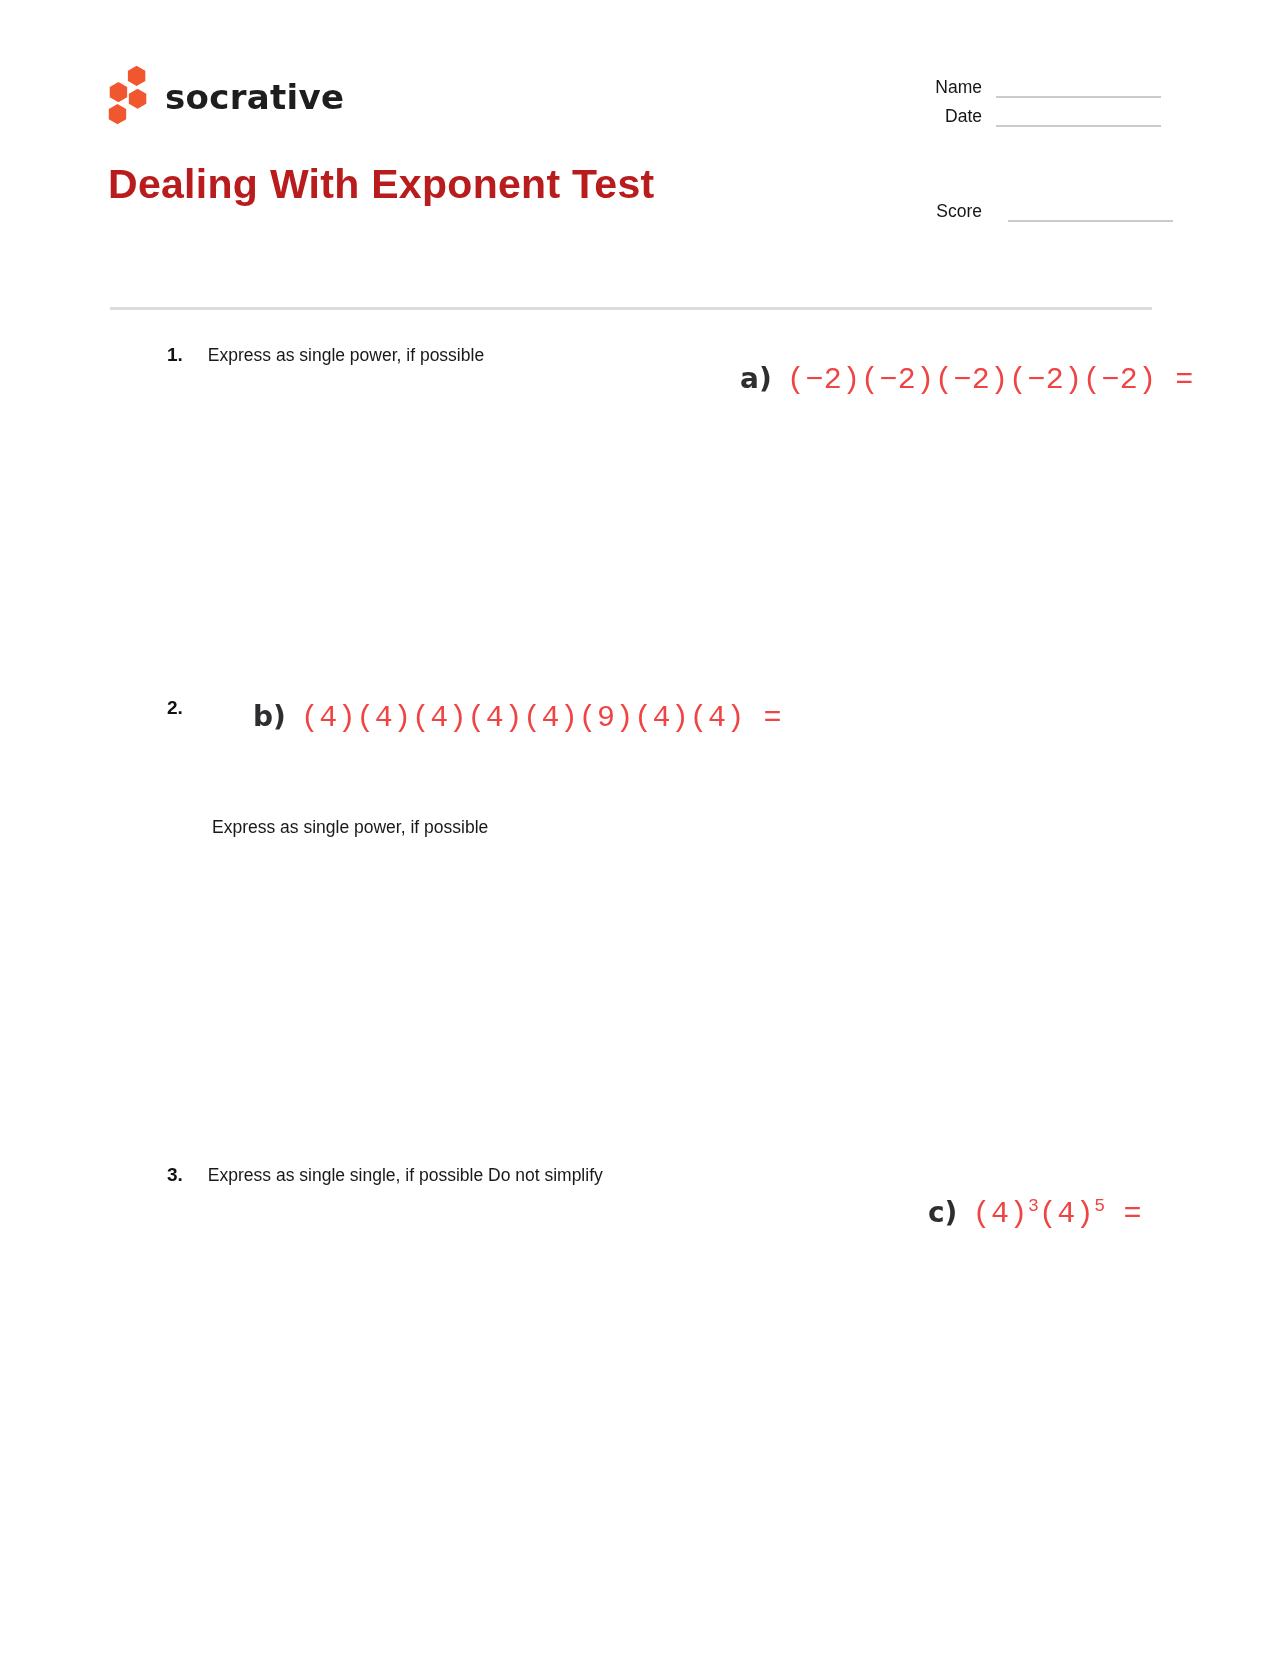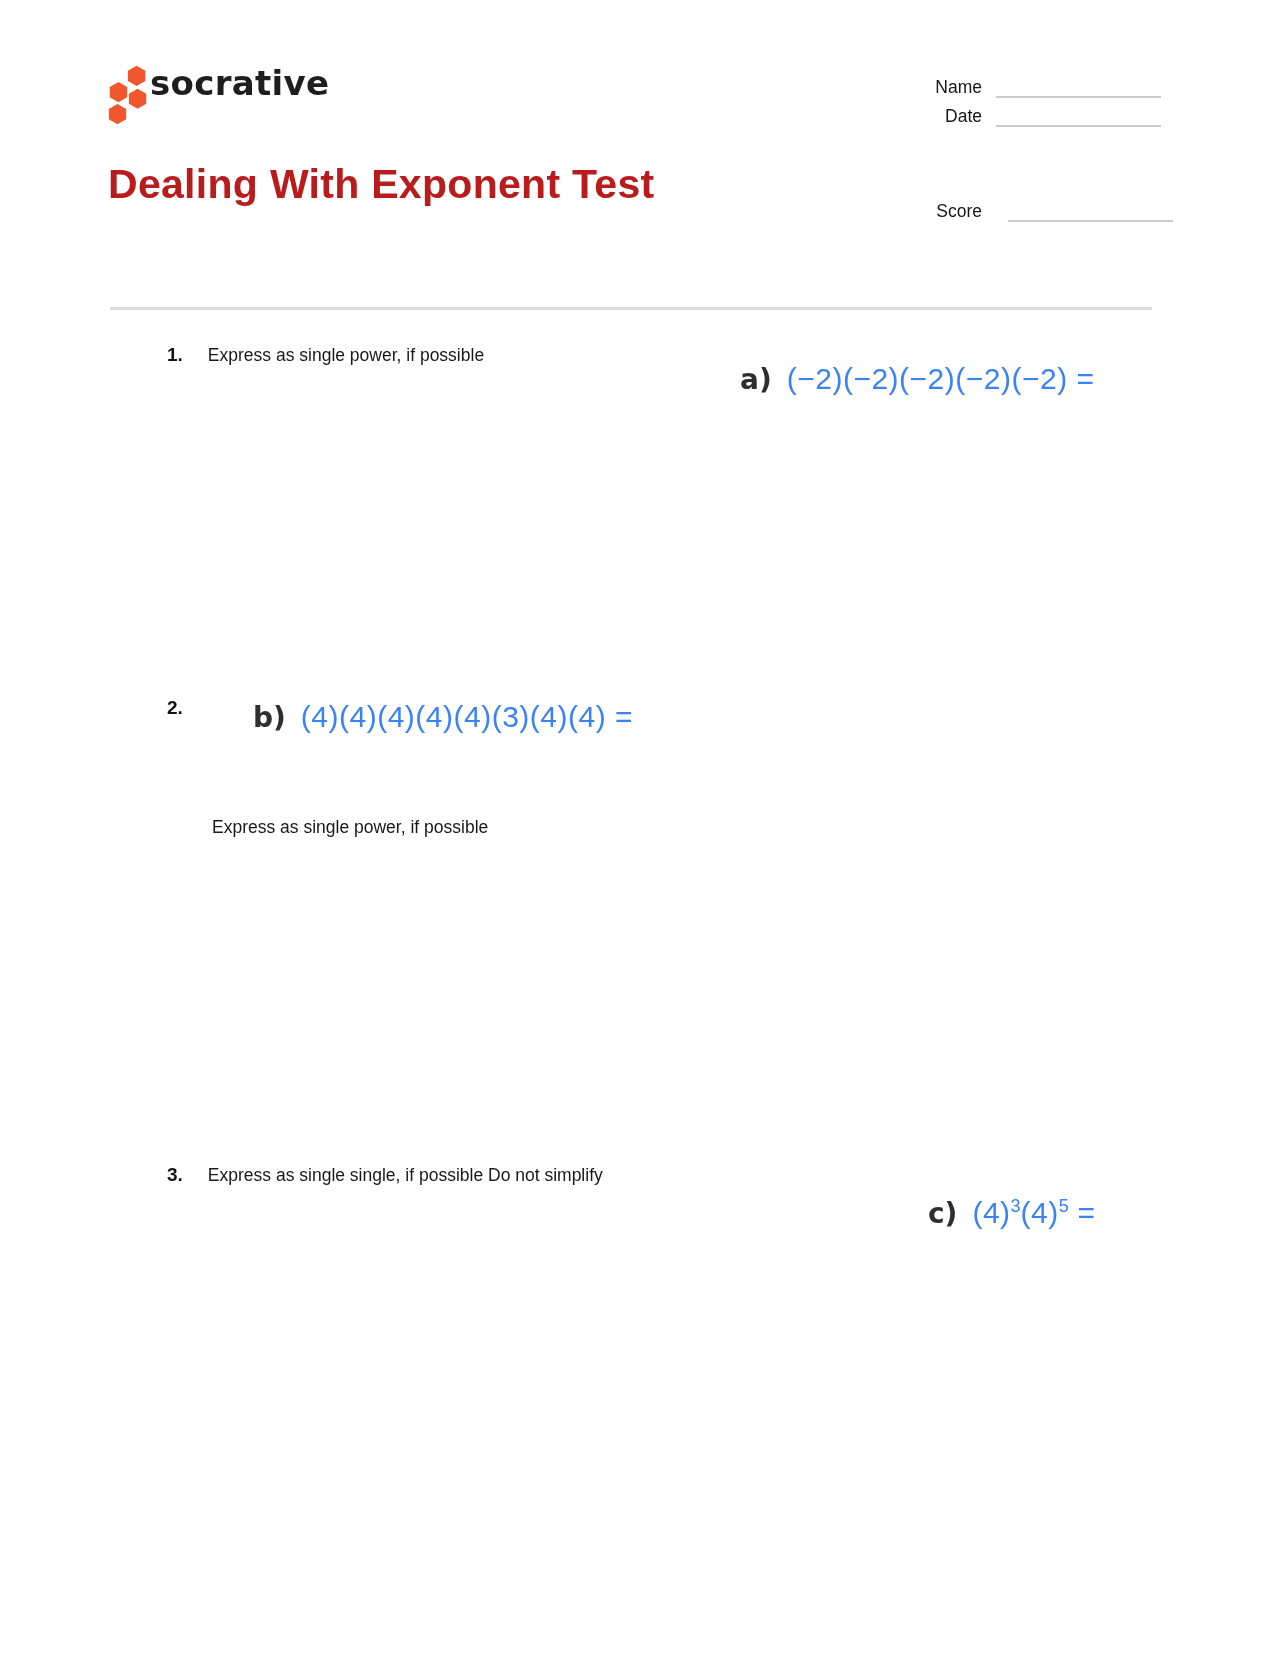--- a/index.html
+++ b/index.html
@@ -2,21 +2,21 @@
 <html><head>
 <meta charset="utf-8">
 <style>
   html,body { margin:0; padding:0; background:#ffffff; }
   .page {
     position:relative; width:1275px; height:1653px; background:#ffffff;
     font-family:"Liberation Sans", sans-serif; color:#1a1a1c; overflow:hidden;
   }
 
   
-  .logo { position:absolute; left:106px; top:64px; display:flex; align-items:flex-start; }
+  .logo { position:absolute; left:106px; top:64px; display:flex; align-items:center; gap:15px; }
   .logo-mark { display:block; }
   .brand {
     font-family:"DejaVu Sans", sans-serif; font-weight:700; font-size:34px;
     color:#1e1e20; letter-spacing:0.3px; line-height:1;
     position:relative; top:2px;
   }
 
   
   .field-row { position:absolute; display:flex; align-items:flex-start; }
   .field-label { display:inline-block; width:160px; text-align:right; font-size:17.5px; color:#161618; line-height:22px; }
@@ -44,21 +44,21 @@
   .q2-prompt { position:absolute; left:212px; top:817px; font-size:17.5px; color:#19191b; white-space:nowrap; }
   .q3 { left:167px; top:1164px; }
 
   
   .expr { position:absolute; display:flex; align-items:baseline; white-space:nowrap; }
   .expr-label {
     font-family:"DejaVu Sans", sans-serif; font-weight:700; font-size:28px;
     color:#2e2e30; margin-right:15px;
   }
   .expr-body {
-    font-family:Liberation Sans, sans-serif; font-size:30px; color:#3b82f6; letter-spacing:0.5px;
+    font-family:Liberation Mono, monospace; font-size:30px; color:#ef4444; letter-spacing:0.5px;
   }
   .expr-body sup { font-size:18px; vertical-align:super; line-height:0; letter-spacing:0; }
   .expr-a { left:740px; top:362px; }
   .expr-b { left:253px; top:700px; }
   .expr-c { left:928px; top:1196px; }
 </style>
 </head>
 <body>
 
 <div class="page">
@@ -97,21 +97,21 @@
     <span class="q-prompt">Express as single power, if possible</span>
   </div>
   <div class="expr expr-a">
     <span class="expr-label">a)</span>
     <span class="expr-body">(−2)(−2)(−2)(−2)(−2) =</span>
   </div>
 
   <span class="q2-num">2.</span>
   <div class="expr expr-b">
     <span class="expr-label">b)</span>
-    <span class="expr-body">(4)(4)(4)(4)(4)(3)(4)(4) =</span>
+    <span class="expr-body">(4)(4)(4)(4)(4)(9)(4)(4) =</span>
   </div>
   <span class="q2-prompt">Express as single power, if possible</span>
 
   <div class="q-row q3">
     <span class="q-num">3.</span>
     <span class="q-prompt">Express as single single, if possible Do not simplify</span>
   </div>
   <div class="expr expr-c">
     <span class="expr-label">c)</span>
     <span class="expr-body"><span>(4)</span><sup>3</sup><span>(4)</span><sup>5</sup><span> =</span></span>

